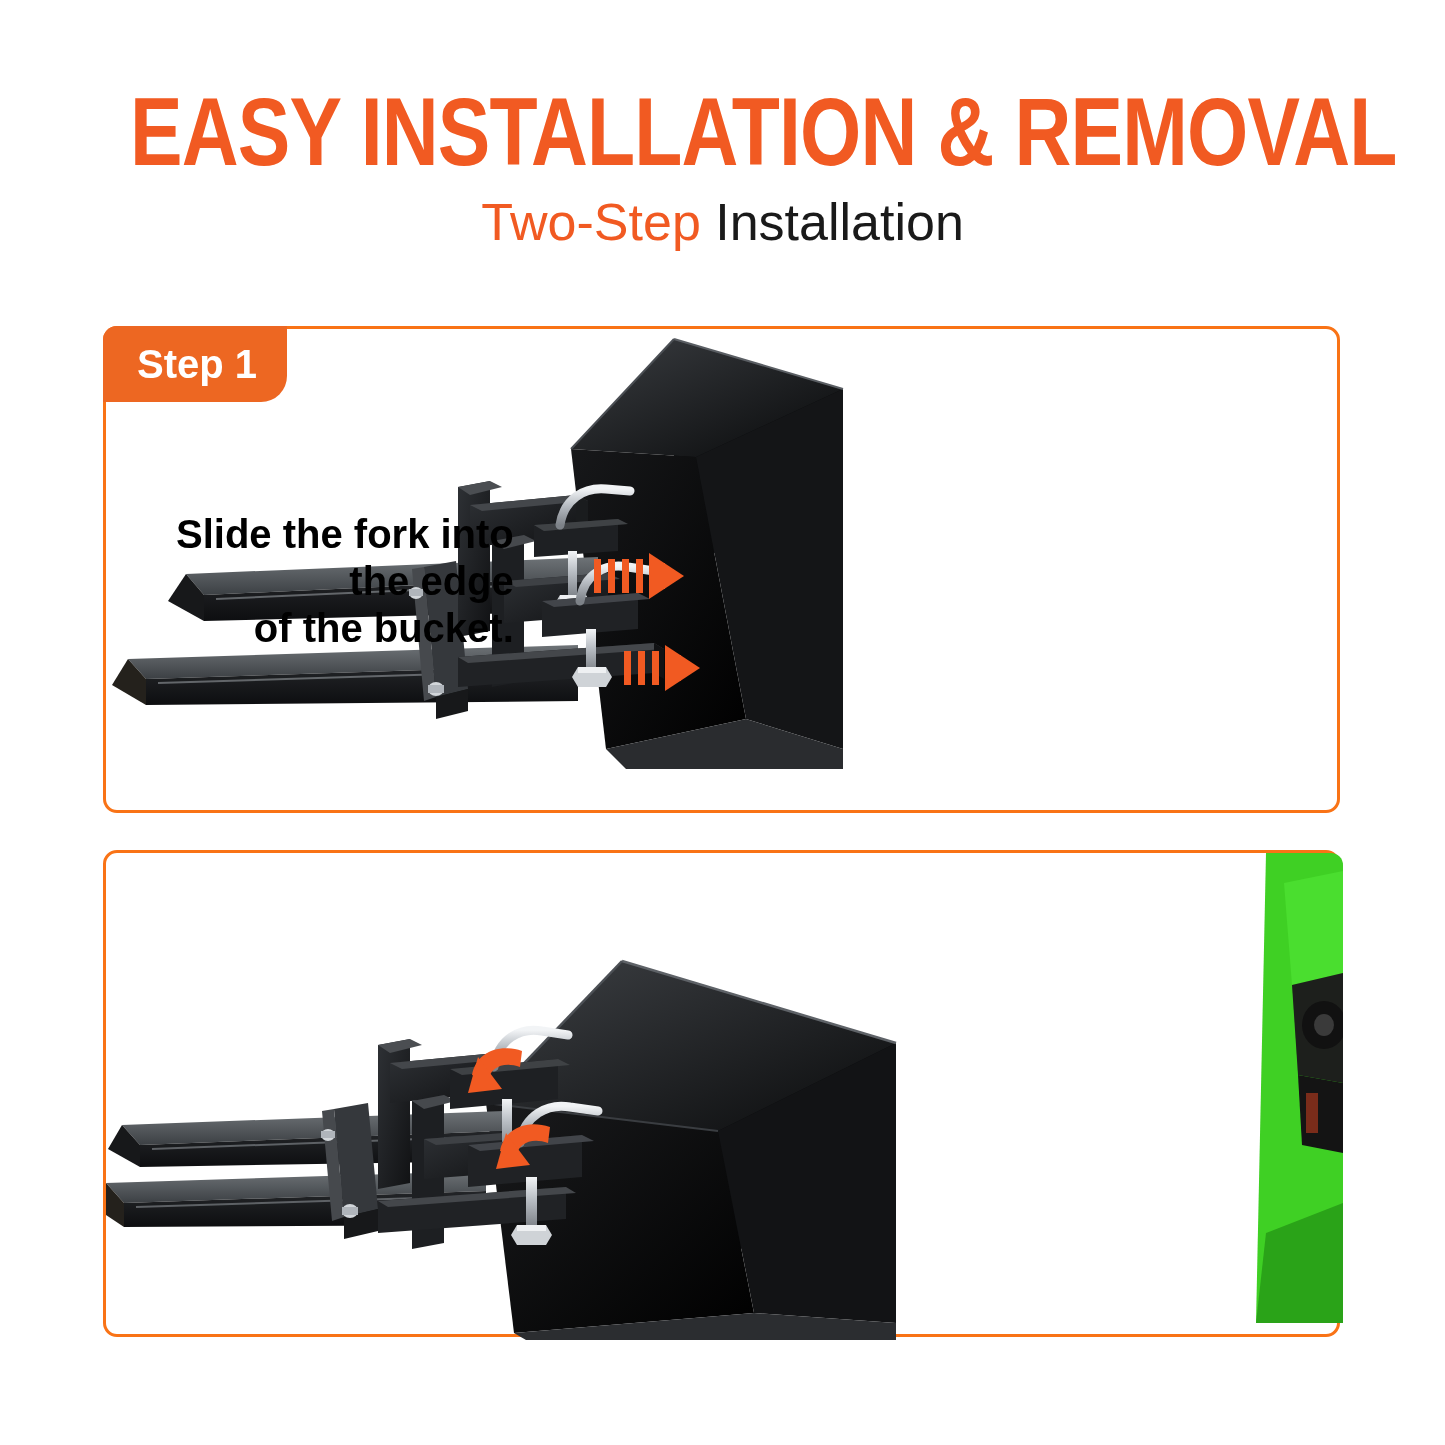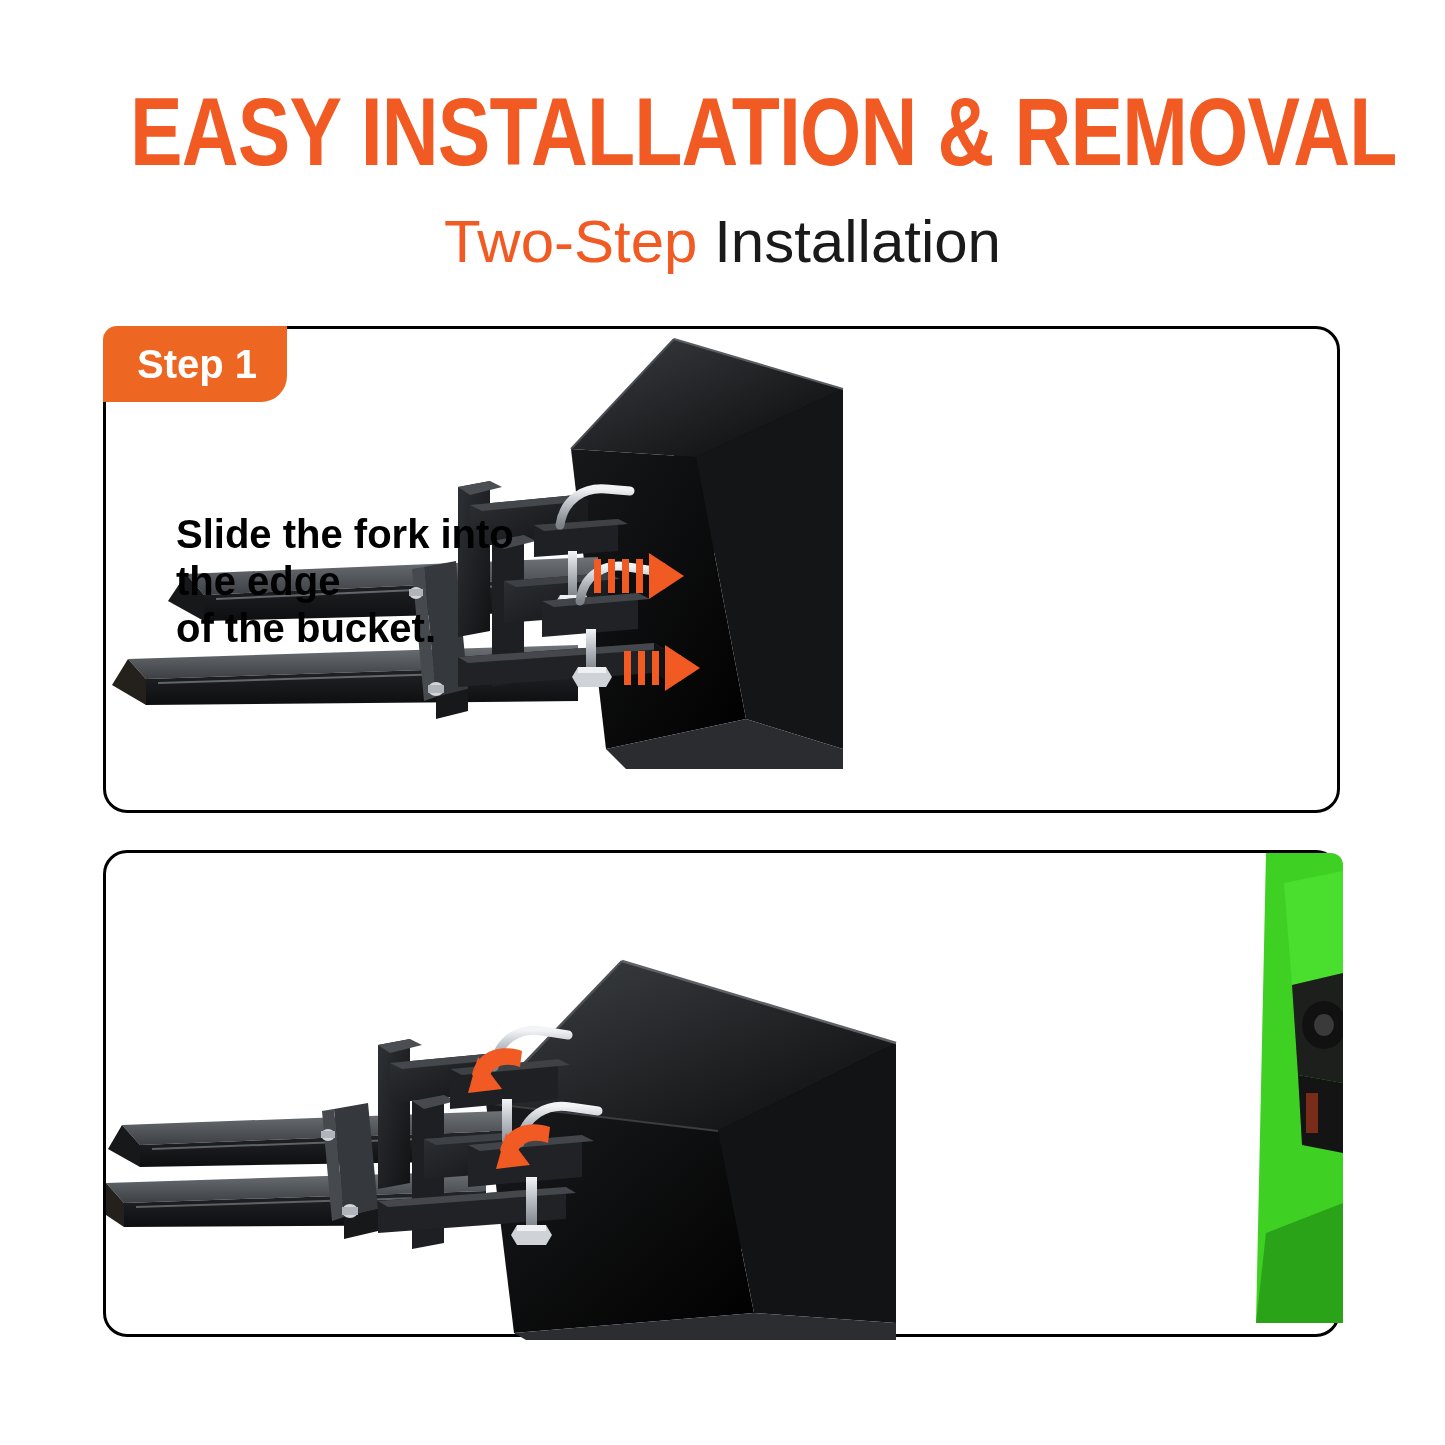--- a/index.html
+++ b/index.html
@@ -29,33 +29,32 @@
     letter-spacing: -1px;
     transform: scaleX(0.82);
     transform-origin: center top;
     white-space: nowrap;
   }
   .subheadline {
     position: absolute;
     left: 0; right: 0;
     top: 190px;
     text-align: center;
-    font-size: 60px;
+    font-size: 52px;
     line-height: 64px;
     color: #1a1a1a;
     white-space: nowrap;
-    margin-top: 20px;
   }
   .subheadline .accent { color: #F15A22; }
 
   
   .card {
     position: absolute;
-    border: 3px solid #000000;
-    border-radius: 24px;
+    border: 3px solid #f97316;
+    border-radius: 14px;
     background: #ffffff;
     box-sizing: border-box;
   }
   #card-1 { left: 103px; top: 326px; width: 1237px; height: 487px; }
   #card-2 { left: 103px; top: 850px; width: 1237px; height: 487px; }
 
   .step-badge {
     position: absolute;
     left: -3px;
     top: -3px;
@@ -73,20 +72,21 @@
 
   .step-text {
     position: absolute;
     left: 70px;
     font-weight: bold;
     font-size: 40px;
     line-height: 47px;
     color: #000000;
     white-space: pre-line;
     z-index: 4;
+    text-align: right;
   }
   #card-1 .step-text { top: 182px; }
   #card-2 .step-text { top: 178px; }
 
   
   .art {
     position: absolute;
     left: 0; top: 0;
     width: 100%; height: 100%;
     overflow: visible;

